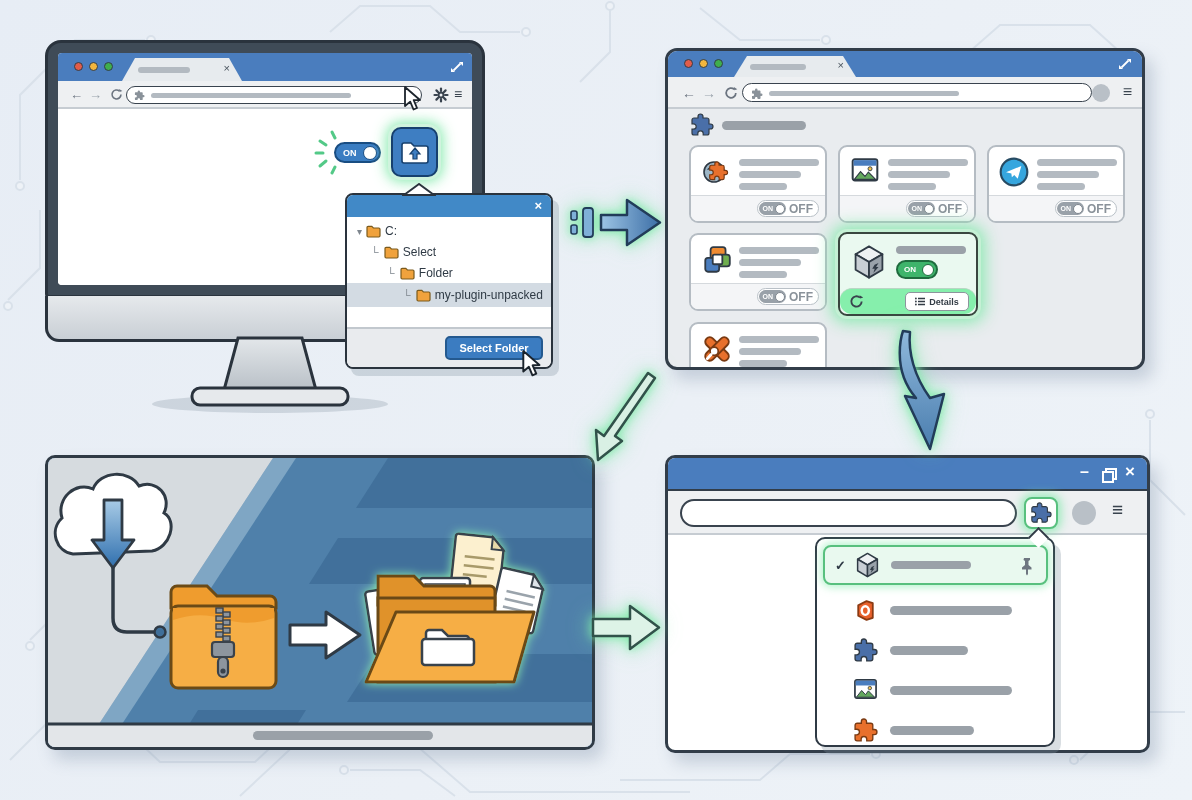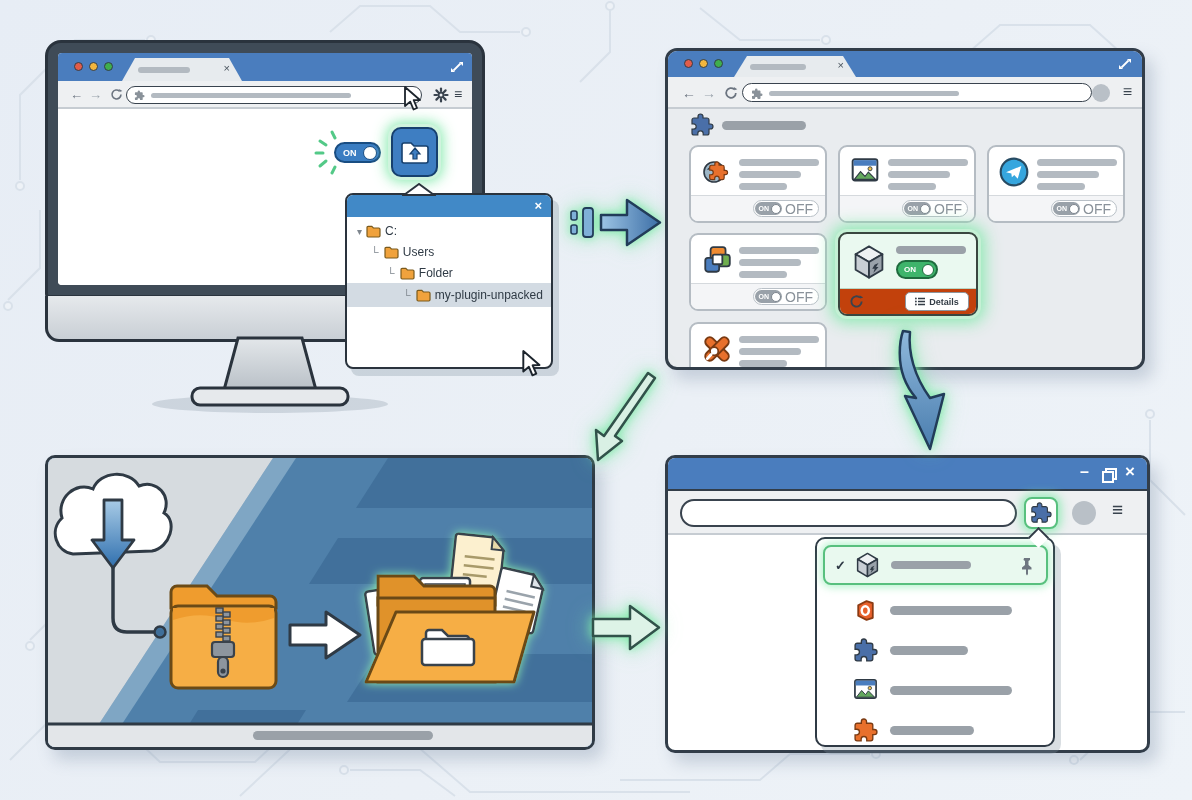--- a/index.html
+++ b/index.html
@@ -22,21 +22,21 @@
   .menu-glyph{position:absolute;color:#39434e;font-weight:bold;}
   .avatar{position:absolute;background:#b9c0c7;border-radius:50%;}
   
   .card{position:absolute;background:#fff;border:2px solid #b5bcc3;border-radius:9px;overflow:hidden;}
   .card .foot{position:absolute;left:0;right:0;bottom:0;height:26px;background:#f4f5f7;border-top:1.5px solid #d5d9dd;}
   .onoff{position:absolute;display:flex;align-items:center;background:#fff;border:1.5px solid #b9c0c7;
     border-radius:9px;height:17px;padding:1px 5px 1px 1px;gap:3px;}
   .onoff .oncap{display:flex;align-items:center;background:#99a1a9;border-radius:7px;height:13px;padding:0 1px 0 4px;gap:2px;}
   .onoff .oncap span{color:#fff;font-size:7px;font-weight:bold;line-height:1;}
   .onoff .knob{width:10px;height:10px;border-radius:50%;background:#fff;border:1px solid #7e868e;}
-  .onoff .offlbl{color:#8a929a;font-size:14px;font-weight:normal;line-height:1;}
+  .onoff .offlbl{color:#8a929a;font-size:12px;font-weight:bold;line-height:1;}
   .glowcard{background:#eaf9f0 !important;border:2.5px solid #39463f !important;
     box-shadow:0 0 0 3px #c4f0d4,0 0 16px 7px rgba(126,233,168,.85);}
   .toggle-green{position:absolute;background:#3eb46b;border:2px solid #1f6b3e;border-radius:10px;
     display:flex;align-items:center;justify-content:space-between;padding:0 2px 0 6px;}
   .toggle-green span{color:#fff;font-size:8px;font-weight:bold;}
   .toggle-green .knob{width:12px;height:12px;background:#fff;border:1px solid #1f6b3e;border-radius:50%;}
   .toggle-blue{position:absolute;background:#3a7dc2;border:2px solid #194d82;border-radius:11px;
     display:flex;align-items:center;justify-content:space-between;padding:0 2px 0 7px;}
   .toggle-blue span{color:#fff;font-size:9px;font-weight:bold;}
   .toggle-blue .knob{width:14px;height:14px;background:#fff;border:1px solid #194d82;border-radius:50%;}
@@ -201,36 +201,40 @@
       <svg width="15" height="13" viewBox="0 0 15 13">
           <path d="M1,2.6 a1.2,1.2 0 0 1 1.2,-1.2 h3.6 l1.6,1.6 h5.4 a1.2,1.2 0 0 1 1.2,1.2 v6.6 a1.2,1.2 0 0 1 -1.2,1.2 h-10.6 a1.2,1.2 0 0 1 -1.2,-1.2 z" fill="#f0a23c" stroke="#7a5a1c" stroke-width="1.2"></path>
         </svg>
       <span>C:</span>
     </div>
     <div class="tree-row" style="left:24px;top:50px;">
       <span class="elbow">└</span>
       <svg width="15" height="13" viewBox="0 0 15 13">
           <path d="M1,2.6 a1.2,1.2 0 0 1 1.2,-1.2 h3.6 l1.6,1.6 h5.4 a1.2,1.2 0 0 1 1.2,1.2 v6.6 a1.2,1.2 0 0 1 -1.2,1.2 h-10.6 a1.2,1.2 0 0 1 -1.2,-1.2 z" fill="#f0a23c" stroke="#7a5a1c" stroke-width="1.2"></path>
         </svg>
-      <span>Users</span>
+      <span>Select</span>
     </div>
     <div class="tree-row" style="left:40px;top:71px;">
       <span class="elbow">└</span>
       <svg width="15" height="13" viewBox="0 0 15 13">
           <path d="M1,2.6 a1.2,1.2 0 0 1 1.2,-1.2 h3.6 l1.6,1.6 h5.4 a1.2,1.2 0 0 1 1.2,1.2 v6.6 a1.2,1.2 0 0 1 -1.2,1.2 h-10.6 a1.2,1.2 0 0 1 -1.2,-1.2 z" fill="#f0a23c" stroke="#7a5a1c" stroke-width="1.2"></path>
         </svg>
       <span>Folder</span>
     </div>
     <div class="abs" style="left:0;top:88px;width:100%;height:24px;background:#d3dbe3;"></div>
     <div class="tree-row" style="left:56px;top:93px;">
       <span class="elbow">└</span>
       <svg width="15" height="13" viewBox="0 0 15 13">
           <path d="M1,2.6 a1.2,1.2 0 0 1 1.2,-1.2 h3.6 l1.6,1.6 h5.4 a1.2,1.2 0 0 1 1.2,1.2 v6.6 a1.2,1.2 0 0 1 -1.2,1.2 h-10.6 a1.2,1.2 0 0 1 -1.2,-1.2 z" fill="#f0a23c" stroke="#7a5a1c" stroke-width="1.2"></path>
         </svg>
       <span>my-plugin-unpacked</span>
+    </div>
+    <div class="dlg-foot">
+      <div style="position:absolute;right:8px;top:7px;width:98px;height:24px;background:#3b7cc1;border:2px solid #24598f;border-radius:5px;
+                  color:#fff;font-size:11px;font-weight:bold;display:flex;align-items:center;justify-content:center;">Select Folder</div>
     </div>
   </div>
   <svg class="abs" style="left:520px;top:350px;z-index:7" width="26" height="28" viewBox="0 0 24 26">
     <path d="M3,1 L3,20 L8.2,15.6 L11.5,23.5 L15,22 L11.7,14.2 L18,14 Z" fill="#fff" stroke="#1c242c" stroke-width="1.8" stroke-linejoin="round"></path>
   </svg>
 
   <svg class="abs glow-svg" style="left:565px;top:192px" width="100" height="64" viewBox="0 0 100 64">
     <defs>
         <linearGradient id="gba" x1="0" y1="0" x2="1" y2="0">
       <stop offset="0" stop-color="#9cc4e4"></stop>
@@ -390,21 +394,21 @@
           <path d="M4,10 L16,17 L16,31 L4,24 Z" fill="#c9cfd5"></path>
           <path d="M28,10 L16,17 L16,31 L28,24 Z" fill="#99a2aa"></path>
         </g>
         <path d="M21,19.5 l3.5,-1.5 -2.2,3.4 2.2,0 -4.6,5.4 1.2,-3.8 -2.2,0 z" fill="#2f3a45"></path>
       </svg>
       <div class="bar dark" style="position:absolute;left:56px;top:12px;width:70px;height:8px;"></div>
       <div class="toggle-green" style="left:56px;top:26px;width:42px;height:19px;">
         <span>ON</span>
         <span class="knob"></span>
       </div>
-      <div class="foot" style="background:#c2410c;border-top:1.5px solid #b9d6c4;">
+      <div class="foot" style="background:#86efac;border-top:1.5px solid #b9d6c4;border-radius:12px;">
         <svg style="position:absolute;left:9px;top:5px" width="15" height="15" viewBox="0 0 16 16">
           <path d="M13.5 8a5.5 5.5 0 1 1-1.8-4.1" fill="none" stroke="#39434e" stroke-width="2"></path>
             <path d="M11.2 1.2 l0.6 3.6 3.4-1.2 z" fill="#39434e"></path>
         </svg>
         <div class="details-btn" style="right:7px;top:3px;width:64px;height:19px;">
           <svg width="10" height="9" viewBox="0 0 10 9">
             <g stroke="#333c45" stroke-width="1.3">
                 <line x1="3" y1="1.5" x2="10" y2="1.5"></line>
                 <line x1="3" y1="4.5" x2="10" y2="4.5"></line>
                 <line x1="3" y1="7.5" x2="10" y2="7.5"></line>

